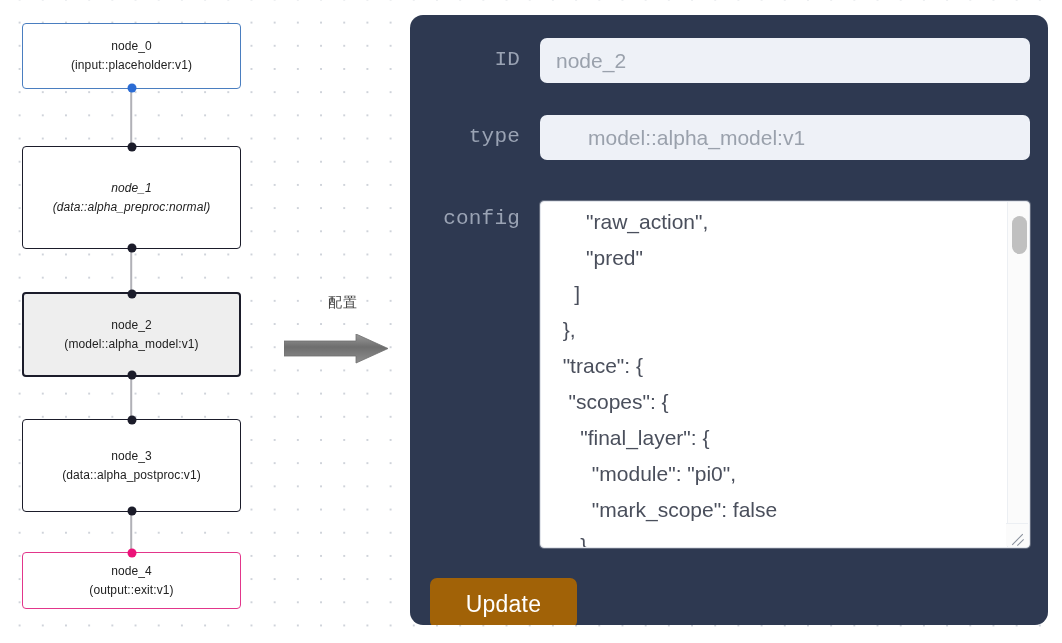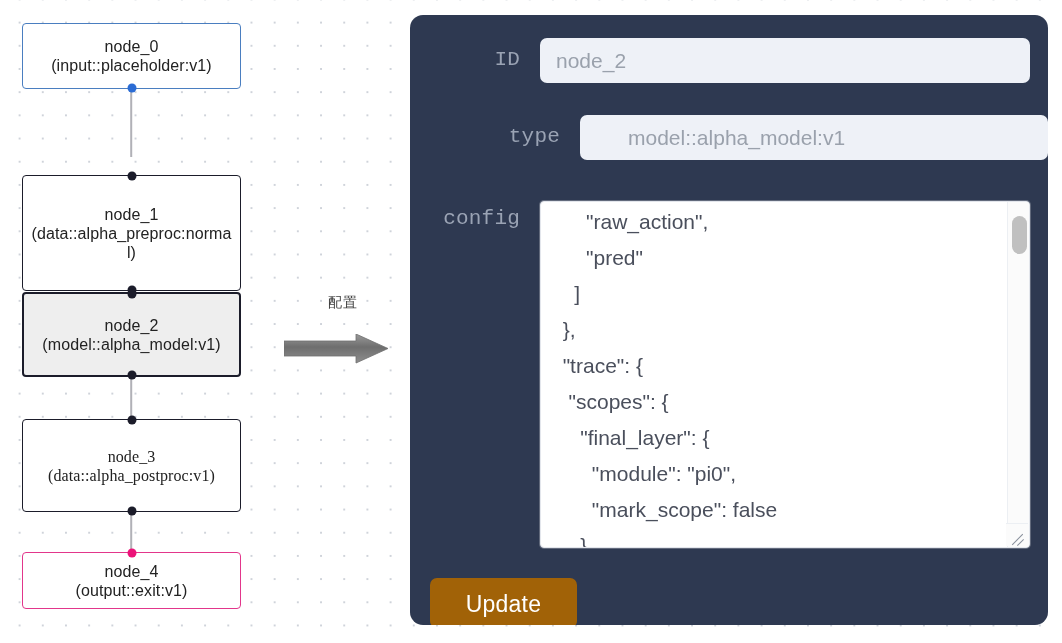--- a/index.html
+++ b/index.html
@@ -32,21 +32,21 @@
     box-sizing: border-box;
     background: #ffffff;
     border: 1.6px solid #1b1c2a;
     border-radius: 4px;
     display: flex;
     flex-direction: column;
     align-items: center;
     justify-content: center;
     text-align: center;
     color: #222222;
-    font-size: 16px;
+    font-size: 12px;
     line-height: 19px;
     letter-spacing: .1px;
     padding: 0 8px;
   }
   .node .nl { display: block; white-space: pre-wrap; word-break: break-all; }
   .node.input   { border-color: #4a7ec0; border-width: 1.5px; }
   .node.selected{ background: #eeeeee; border-color: #1b1c2a; border-width: 2px; }
   .node.output  { border-color: #e2368b; border-width: 1.6px; }
 
   
@@ -117,21 +117,21 @@
     font-family: "Liberation Sans", "DejaVu Sans", sans-serif;
     padding: 0 16px;
     outline: none;
   }
 
   #row-id  { left: 0px; top: 18px; width: 638px; }
   #row-id .flabel { line-height: 54px; }
   #row-id .finput { width: 490px; height: 45px; line-height: 45px; margin-left: 20px; margin-top: 5px;}
 
   #row-type { left: 0px; top: 95px; width: 638px; }
-  #row-type .flabel { line-height: 54px; padding-left: 40px; }
+  #row-type .flabel { line-height: 54px; }
   #row-type .finput { width: 490px; height: 45px; line-height: 45px; margin-left: 20px; margin-top: 5px; padding-left: 48px;}
 
   #row-config { left: 0px; top: 180px; width: 638px; }
   #row-config .flabel { line-height: 48px; }
 
   
   #config-wrap {
     position: relative;
     margin-left: 20px;
     margin-top: 6px;
@@ -220,35 +220,35 @@
   <div class="edge" style="top:248px; height:44px;"></div>
   <div class="edge" style="top:377px; height:42px;"></div>
   <div class="edge" style="top:512px; height:40px;"></div>
 
   <div class="node input" style="left:22px; top:23px; width:219px; height:66px;">
     <span class="nl">node_0</span>
     <span class="nl">(input::placeholder:v1)</span>
     <span class="handle bot blue"></span>
   </div>
 
-  <div class="node" style="left:22px; top:175px; width:219px; height:116px;">
+  <div class="node" style="left:22px; top:146px; width:219px; height:103px;font-style:italic;">
     <span class="nl">node_1</span>
     <span class="nl">(data::alpha_preproc:normal)</span>
     <span class="handle top"></span>
     <span class="handle bot"></span>
   </div>
 
   <div class="node selected" style="left:22px; top:292px; width:219px; height:85px;">
     <span class="nl">node_2</span>
     <span class="nl">(model::alpha_model:v1)</span>
     <span class="handle top"></span>
     <span class="handle bot"></span>
   </div>
 
-  <div class="node" style="left:22px; top:419px; width:219px; height:93px;font-family:Liberation Serif, serif;">
+  <div class="node" style="left:22px; top:419px; width:219px; height:93px;">
     <span class="nl">node_3</span>
     <span class="nl">(data::alpha_postproc:v1)</span>
     <span class="handle top"></span>
     <span class="handle bot"></span>
   </div>
 
   <div class="node output" style="left:22px; top:552px; width:219px; height:57px;">
     <span class="nl">node_4</span>
     <span class="nl">(output::exit:v1)</span>
     <span class="handle top pink"></span>

